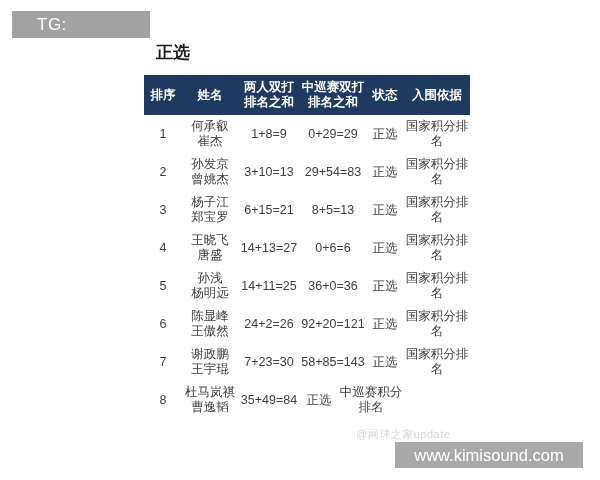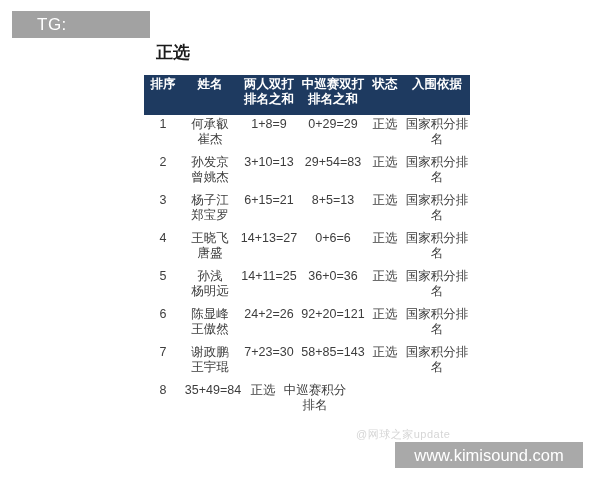--- a/index.html
+++ b/index.html
@@ -26,21 +26,21 @@
     font-size: 17px;
     font-weight: bold;
     color: #1a1a1a;
   }
   .table {
     position: absolute; left: 144px; top: 75px;
     width: 326px;
     color: #3d3d3d;
     font-size: 12.5px;
   }
-  .tr { display: flex; }
+  .tr { display: flex; align-items: center; }
   .thead {
     background: #1e3a60;
     color: #ffffff;
     font-weight: bold;
     min-height: 40px;
   }
   .td, .th {
     text-align: center;
     padding: 2px 1px;
     line-height: 15px;
@@ -165,20 +165,24 @@
       <span>王宇琨</span>
     </div>
     <div class="td c3">7+23=30</div>
     <div class="td c4">58+85=143</div>
     <div class="td c5">正选</div>
     <div class="td c6">国家积分排名</div>
   </div>
 
   <div class="tr">
     <div class="td c1">8</div>
+    <div class="td c2 name-cell">
+      <span>杜马岚祺</span>
+      <span>曹逸韬</span>
+    </div>
     <div class="td c3">35+49=84</div>
     <div class="td c5">正选</div>
     <div class="td c6">中巡赛积分排名</div>
   </div>
 </div>
 </div>
 
 <div class="watermark">@网球之家update</div>
 
 <div class="footer-bar">

